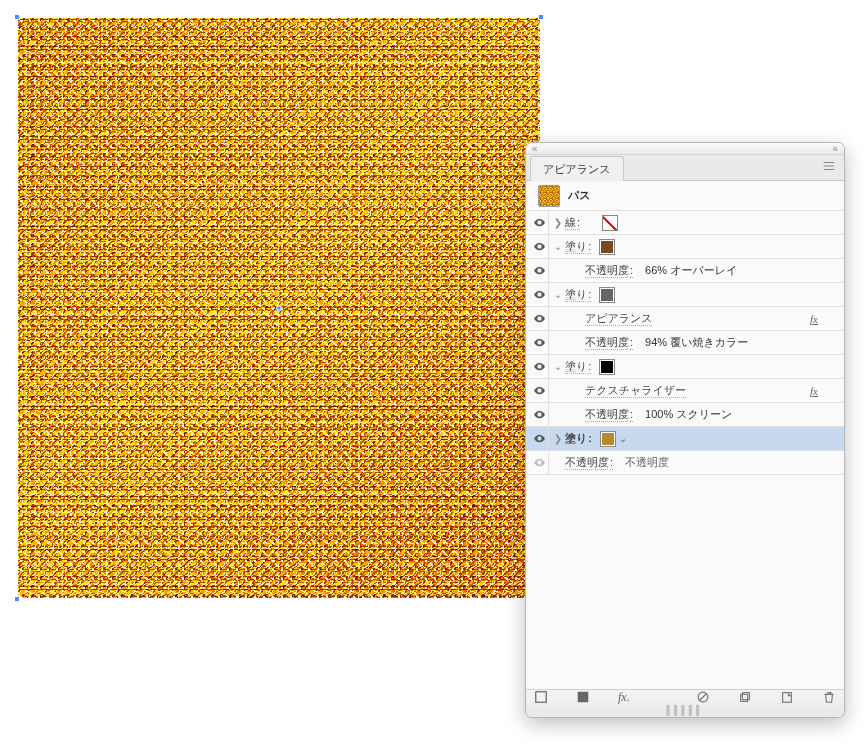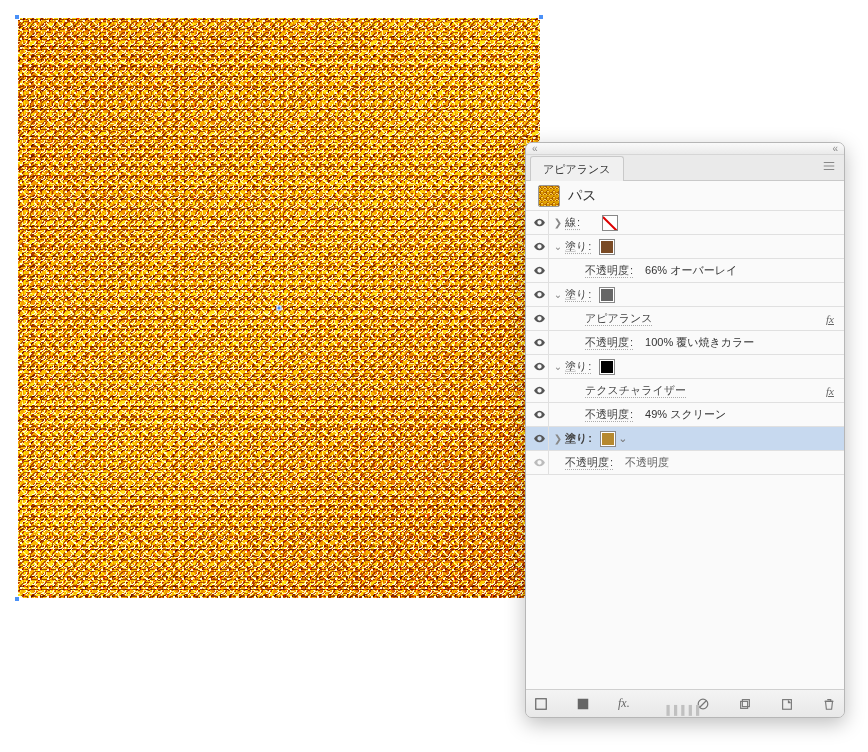--- a/index.html
+++ b/index.html
@@ -92,21 +92,21 @@
   }
   .thumb-row { height: 30px; background:#fafafa; }
   .thumb-row .thumb {
     width: 22px; height: 22px; margin: 0 8px;
     border: 1px solid #999;
     background:
       repeating-conic-gradient(#e0a100 0 20deg, #c87800 20deg 45deg, #f9cf55 45deg 75deg, #a95d00 75deg 100deg, #e0a100 100deg 120deg);
     background-size: 6px 6px;
     border-radius: 2px;
   }
-  .thumb-row .name { font-weight: normal; font-size: 14px; }
+  .thumb-row .name { font-weight: bold; font-size: 11px; }
 
   .eye {
     width: 18px;
     display:flex; justify-content:center;
     color:#555;
   }
   .eye.dim { color:#bbb; }
   .eye svg { width:13px; height:13px; }
   .sep { width:1px; height: 100%; background:#e0e0e0; margin-right:2px; }
   .arrow { width:14px; text-align:center; color:#888; font-size:10px; }
@@ -128,33 +128,33 @@
     content:""; position:absolute; left:-3px; right:-3px; top:50%;
     border-top:2px solid #d00; transform: rotate(45deg);
   }
   .sw-brown { background:#7a4a24; }
   .sw-gray  { background:#666; }
   .sw-black { background:#000; }
   .sw-gold  { background:#b6892f; }
   .dd { width:10px; height:16px; display:inline-flex; align-items:center; justify-content:center; color:#777; margin-left:2px;}
 
   .val { margin-left: 10px; color:#333; }
-  .fx { margin-left:auto; margin-right:10px; font-style: italic; color:#666; font-family: Georgia, serif; text-decoration: underline;}
+  .fx { margin-left:auto; margin-right:26px; font-style: italic; color:#666; font-family: Georgia, serif; text-decoration: underline;}
   .colon::after { content: ":"; margin: 0 2px 0 1px; }
   .under { text-decoration: underline dotted #aaa; text-underline-offset: 3px;}
 
   .row-selected { background:#c7d9ef; }
 
   .panel-body { flex:1; overflow:hidden; background:#fafafa;}
 
   .panel-footer {
     height: 28px;
     border-top: 1px solid #cfcfcf;
     background: linear-gradient(#f4f4f4,#e8e8e8);
-    display:flex; align-items:center;
+    display:flex; 
     padding: 0 8px;
     gap: 28px;
   }
   .panel-footer .spacer { flex:1; }
   .fbtn { color:#666; cursor:default; display:inline-flex; }
   .fbtn svg { width:14px; height:14px; }
 
   .grip {
     position:absolute; bottom:2px; left:50%; transform:translateX(-50%);
     font-size:9px; color:#c0c0c0; letter-spacing:1px;
@@ -259,21 +259,21 @@
     </div>
     <div class="sub-row">
       <span class="eye">
           <svg viewBox="0 0 24 24">
             <path fill="currentColor" d="M12 5c-5 0-9 4.5-10 7 1 2.5 5 7 10 7s9-4.5 10-7c-1-2.5-5-7-10-7zm0 11a4 4 0 110-8 4 4 0 010 8z"></path>
           </svg>
         </span>
       <span class="sep"></span>
       <span class="indent-2"></span>
       <span class="label under colon">不透明度</span>
-      <span class="val">100% 覆い焼きカラー</span>
+      <span class="val">94% 覆い焼きカラー</span>
     </div>
 
     <div class="item-row">
       <span class="eye">
           <svg viewBox="0 0 24 24">
             <path fill="currentColor" d="M12 5c-5 0-9 4.5-10 7 1 2.5 5 7 10 7s9-4.5 10-7c-1-2.5-5-7-10-7zm0 11a4 4 0 110-8 4 4 0 010 8z"></path>
           </svg>
         </span>
       <span class="sep"></span>
       <span class="arrow">⌄</span>
@@ -293,21 +293,21 @@
     </div>
     <div class="sub-row">
       <span class="eye">
           <svg viewBox="0 0 24 24">
             <path fill="currentColor" d="M12 5c-5 0-9 4.5-10 7 1 2.5 5 7 10 7s9-4.5 10-7c-1-2.5-5-7-10-7zm0 11a4 4 0 110-8 4 4 0 010 8z"></path>
           </svg>
         </span>
       <span class="sep"></span>
       <span class="indent-2"></span>
       <span class="label under colon">不透明度</span>
-      <span class="val">49% スクリーン</span>
+      <span class="val">100% スクリーン</span>
     </div>
 
     <div class="item-row row-selected">
       <span class="eye">
           <svg viewBox="0 0 24 24">
             <path fill="currentColor" d="M12 5c-5 0-9 4.5-10 7 1 2.5 5 7 10 7s9-4.5 10-7c-1-2.5-5-7-10-7zm0 11a4 4 0 110-8 4 4 0 010 8z"></path>
           </svg>
         </span>
       <span class="sep"></span>
       <span class="arrow">❯</span>

